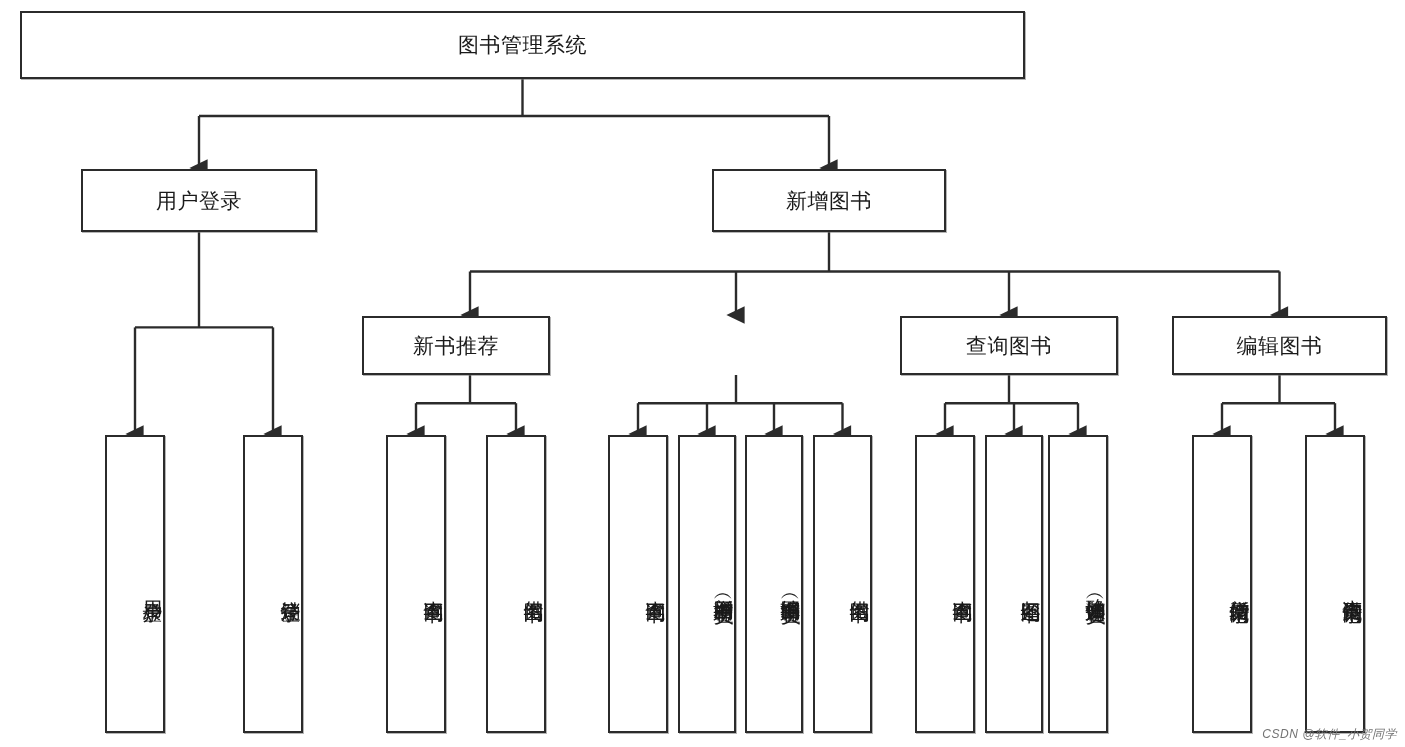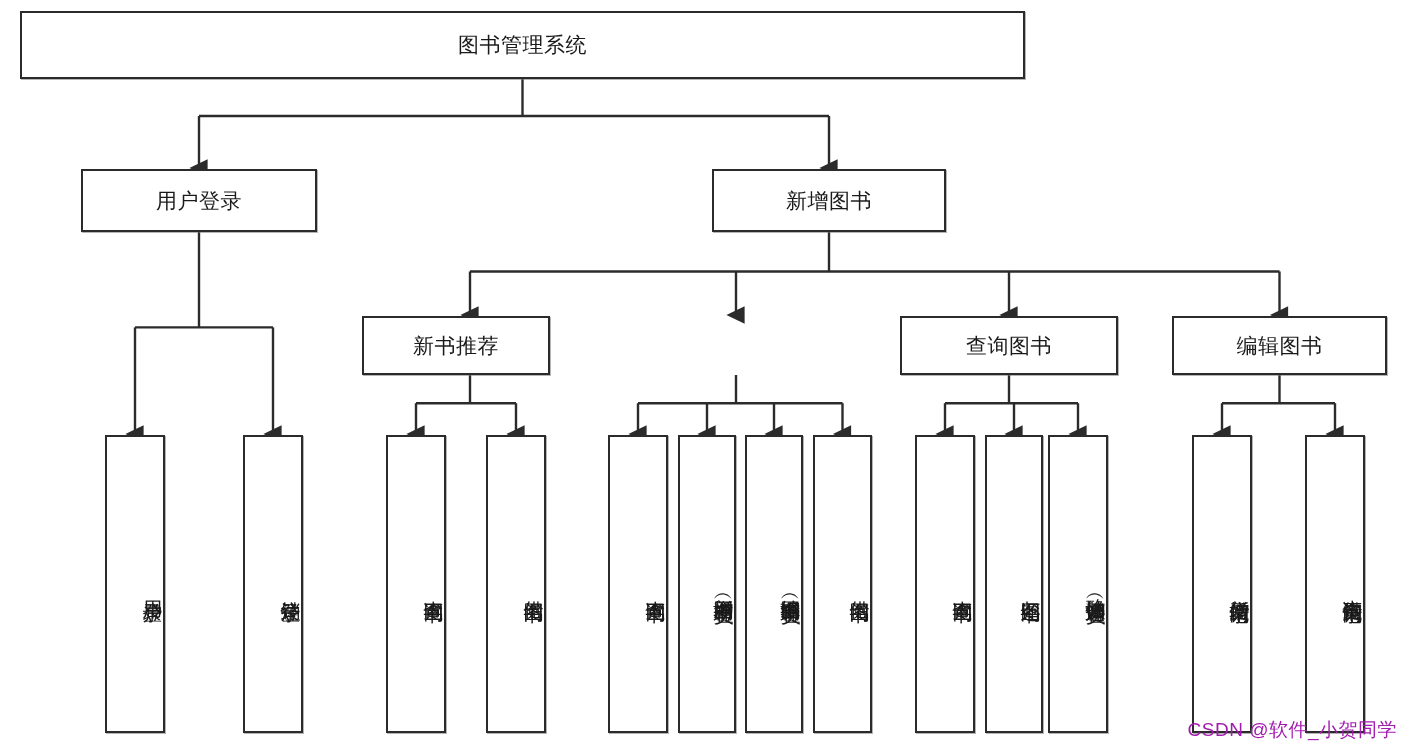--- a/index.html
+++ b/index.html
@@ -55,25 +55,26 @@
     white-space: pre;
   }
   .node.vertical .node-label {
     writing-mode: vertical-rl;
     text-orientation: upright;
   }
   #watermark {
     position: absolute;
     right: 8px;
     bottom: 4px;
-    font-size: 19px;
-    color: #a21caf;
+    font-size: 12px;
+    color: #737373;
     letter-spacing: 0.5px;
     white-space: nowrap;
     pointer-events: none;
+    font-style: italic;
   }
 </style>
 </head>
 <body>
 
 <div id="diagram-canvas">
 
   <svg class="edges" viewBox="0 0 1405 747" xmlns="http://www.w3.org/2000/svg">
     <defs>
       <marker id="arrow" markerWidth="9" markerHeight="9" refX="4.2" refY="4.2" orient="auto" markerUnits="strokeWidth">

